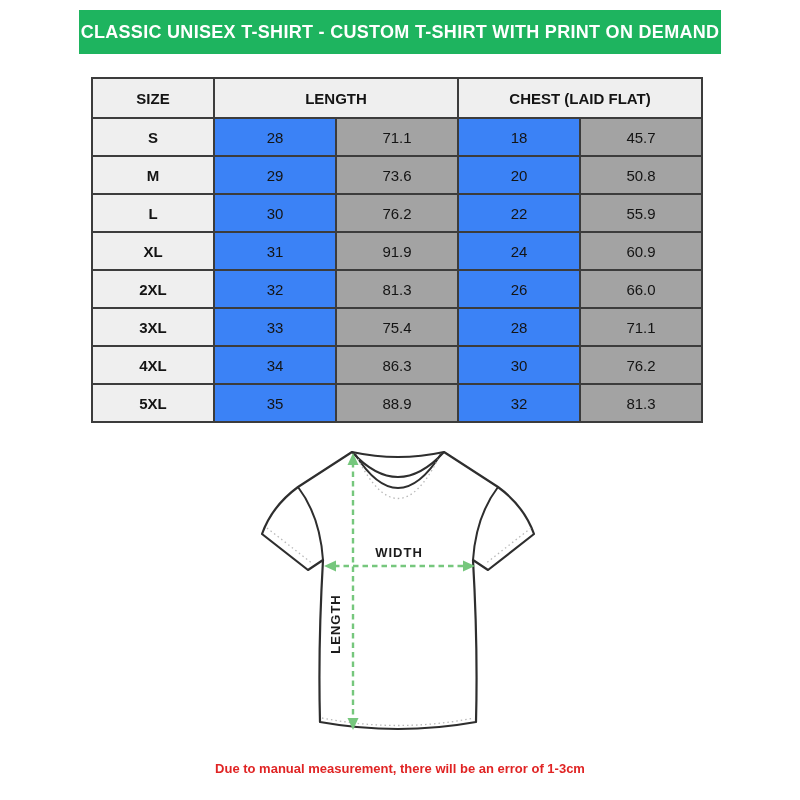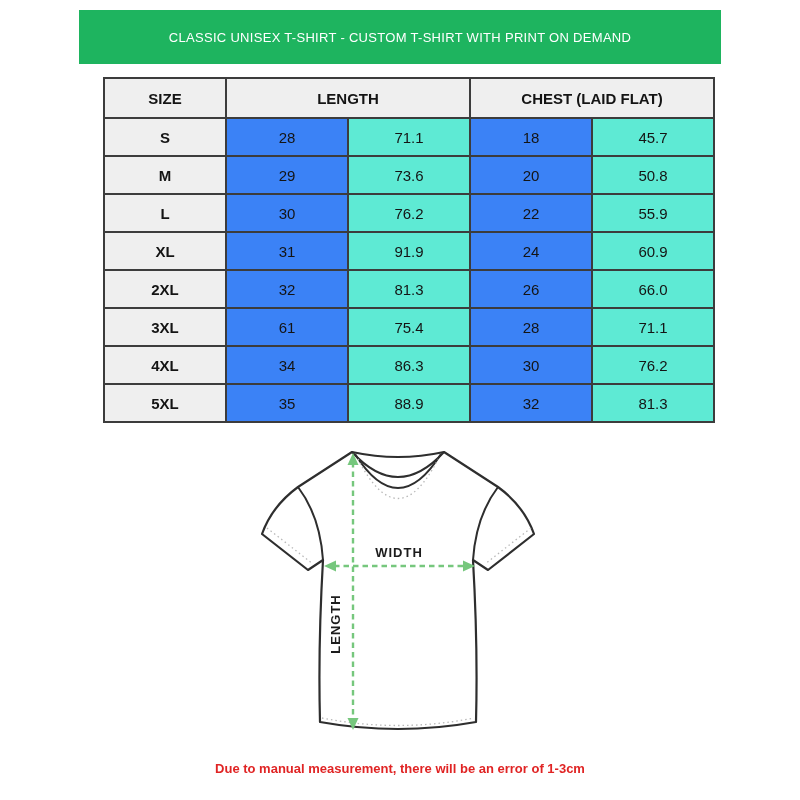--- a/index.html
+++ b/index.html
@@ -1,36 +1,36 @@
 <!DOCTYPE html>
 <html><head>
 <meta charset="utf-8">
 <style>
   html,body{margin:0;padding:0;background:#ffffff;}
   .page{
     position:relative;width:800px;height:800px;background:#ffffff;
     font-family:"Liberation Sans",sans-serif;overflow:hidden;
   }
   .banner{
-    position:absolute;left:79px;top:10px;width:642px;height:54px;
+    position:absolute;left:79px;top:10px;width:642px;height:44px;
     background:#1eb45f;color:#ffffff;display:flex;align-items:center;justify-content:center;
-    font-weight:normal;font-size:13px;letter-spacing:.3px;text-align:center;
+    font-weight:bold;font-size:18px;letter-spacing:.3px;text-align:center;
   }
   .size-table{
-    position:absolute;left:103px;top:77px;width:612px;
+    position:absolute;left:91px;top:77px;width:612px;
     border-collapse:collapse;table-layout:fixed;
   }
   .size-table th,.size-table td{
     border:2px solid #3c3c3c;text-align:center;vertical-align:middle;
     color:#141414;padding:0;
   }
   .size-table th{background:#efefef;font-weight:bold;font-size:15px;height:38px;}
   .size-table td{background:#3b82f6;font-size:15px;height:36px;}
   .size-table td:nth-child(1){background:#efefef;font-weight:bold;}
-  .size-table td:nth-child(3),.size-table td:nth-child(5){background:#5eead4;margin-left:16px;}
+  .size-table td:nth-child(3),.size-table td:nth-child(5){background:#a3a3a3;margin-left:16px;}
   .diagram{position:absolute;left:258px;top:446px;width:282px;height:294px;}
   .footer-note{
     position:absolute;left:0;top:761px;width:800px;text-align:center;
     color:#e02424;font-weight:bold;font-size:13px;
   }
   .shirt-line{fill:#ffffff;stroke:#2e2e2e;stroke-width:2.2;stroke-linejoin:round;}
   .seam{fill:none;stroke:#2e2e2e;stroke-width:2;}
   .stitch{fill:none;stroke:#b8b8b8;stroke-width:1.3;stroke-dasharray:1.5 3;}
   .greenline{fill:none;stroke:#76c77d;stroke-width:2.4;stroke-dasharray:5.5 4;}
   .greenhead{fill:#76c77d;stroke:none;}
@@ -92,21 +92,21 @@
         </tr>
         <tr>
           <td>2XL</td>
           <td>32</td>
           <td>81.3</td>
           <td>26</td>
           <td>66.0</td>
         </tr>
         <tr>
           <td>3XL</td>
-          <td>61</td>
+          <td>33</td>
           <td>75.4</td>
           <td>28</td>
           <td>71.1</td>
         </tr>
         <tr>
           <td>4XL</td>
           <td>34</td>
           <td>86.3</td>
           <td>30</td>
           <td>76.2</td>

